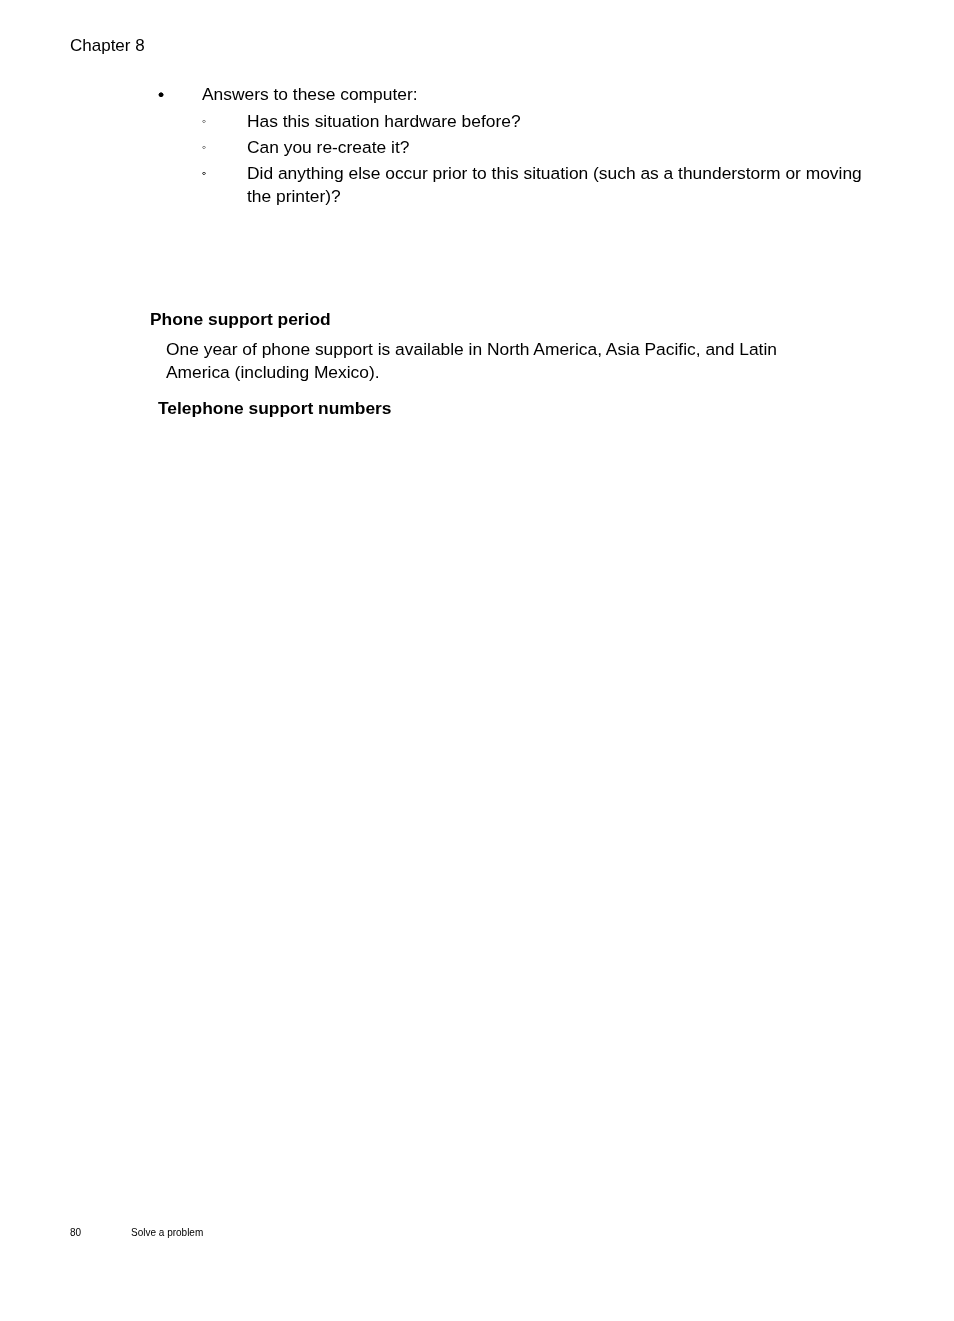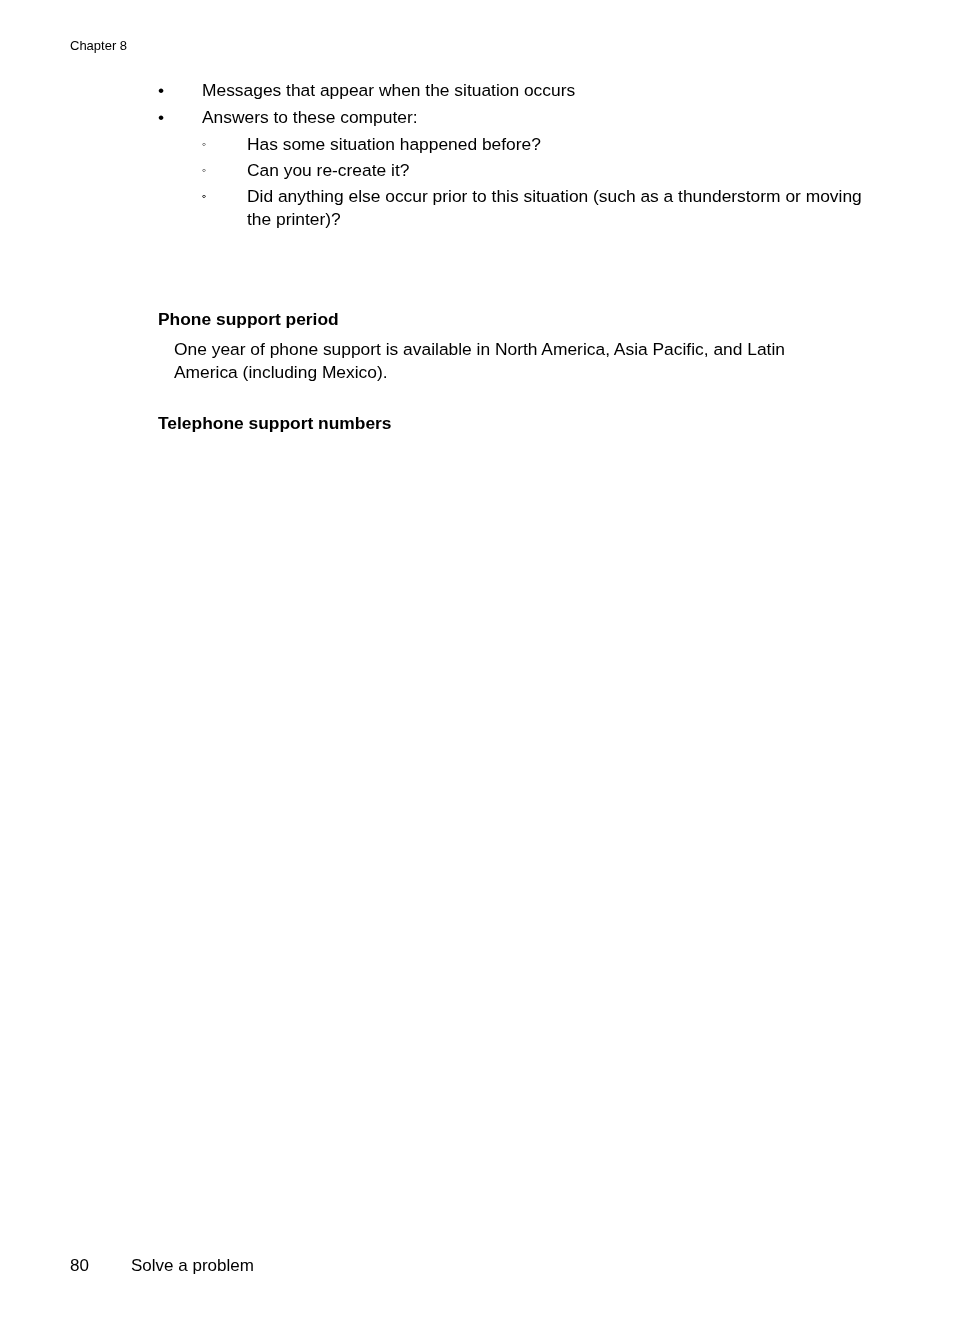--- a/index.html
+++ b/index.html
@@ -2,57 +2,56 @@
 <html><head>
   <meta charset="utf-8">
   <style>
     html, body { margin: 0; padding: 0; background: #ffffff; }
     body {
       width: 954px; height: 1321px; position: relative; overflow: hidden;
       font-family: "Liberation Sans", sans-serif; color: #000;
     }
     .header {
       position: absolute; left: 70px; top: 37px;
-      font-size: 13px; line-height: 17px;
+      font-size: 17px; line-height: 17px;
     }
     .content { position: absolute; left: 158px; top: 79px; width: 710px; font-size: 17.4px; line-height: 23px; }
     ul.l1 { list-style: none; margin: 0; padding: 0; }
     ul.l1 > li { position: relative; padding-left: 44px; margin-bottom: 4px; }
     ul.l1 > li > .bullet { position: absolute; left: 0; top: 0; width: 10px; }
     ul.l2 { list-style: none; margin: 4px 0 0 0; padding: 0; }
     ul.l2 > li { position: relative; padding-left: 45px; margin-bottom: 3px; }
     ul.l2 > li > .bullet { position: absolute; left: 0; top: 0; font-size: 12px; }
     h3 { font-size: 17.4px; font-weight: bold; margin: 0; line-height: 23px; }
     p { margin: 16px; }
-    .sec1 { position: absolute; left: 158px; top: 308px; width: 710px; font-size: 17.4px; line-height: 23px; }
-    .sec2 { position: absolute; left: 158px; top: 412px; width: 710px; font-size: 17.4px; line-height: 23px; }
+    .sec1 { position: absolute; left: 150px; top: 308px; width: 710px; font-size: 17.4px; line-height: 23px; }
+    .sec2 { position: absolute; left: 158px; top: 397px; width: 710px; font-size: 17.4px; line-height: 23px; }
     .sec1 p, .sec2 p { margin-top: 7px; }
-    .footer { position: absolute; left: 70px; top: 1257px; font-size: 17px; line-height: 18px; }
+    .footer { position: absolute; left: 70px; top: 1224px; font-size: 10px; line-height: 18px; }
     .footer .pg { display: inline-block; width: 61px; }
   </style>
 </head>
 <body>
 
 <div class="header">
   <span>Chapter 8</span>
 </div>
 
 <div class="content">
   <ul class="l1">
     <li>
       <span class="bullet">•</span>
-      <span>Messages that appear when the situation occurs</span>
     </li>
     <li>
       <span class="bullet">•</span>
       <span>Answers to these computer:</span>
       <ul class="l2">
         <li>
           <span class="bullet">◦</span>
-          <span>Has some situation happened before?</span>
+          <span>Has this situation hardware before?</span>
         </li>
         <li>
           <span class="bullet">◦</span>
           <span>Can you re-create it?</span>
         </li>
         <li>
           <span class="bullet">◦</span>
         </li>
         <li>
           <span class="bullet">◦</span>

